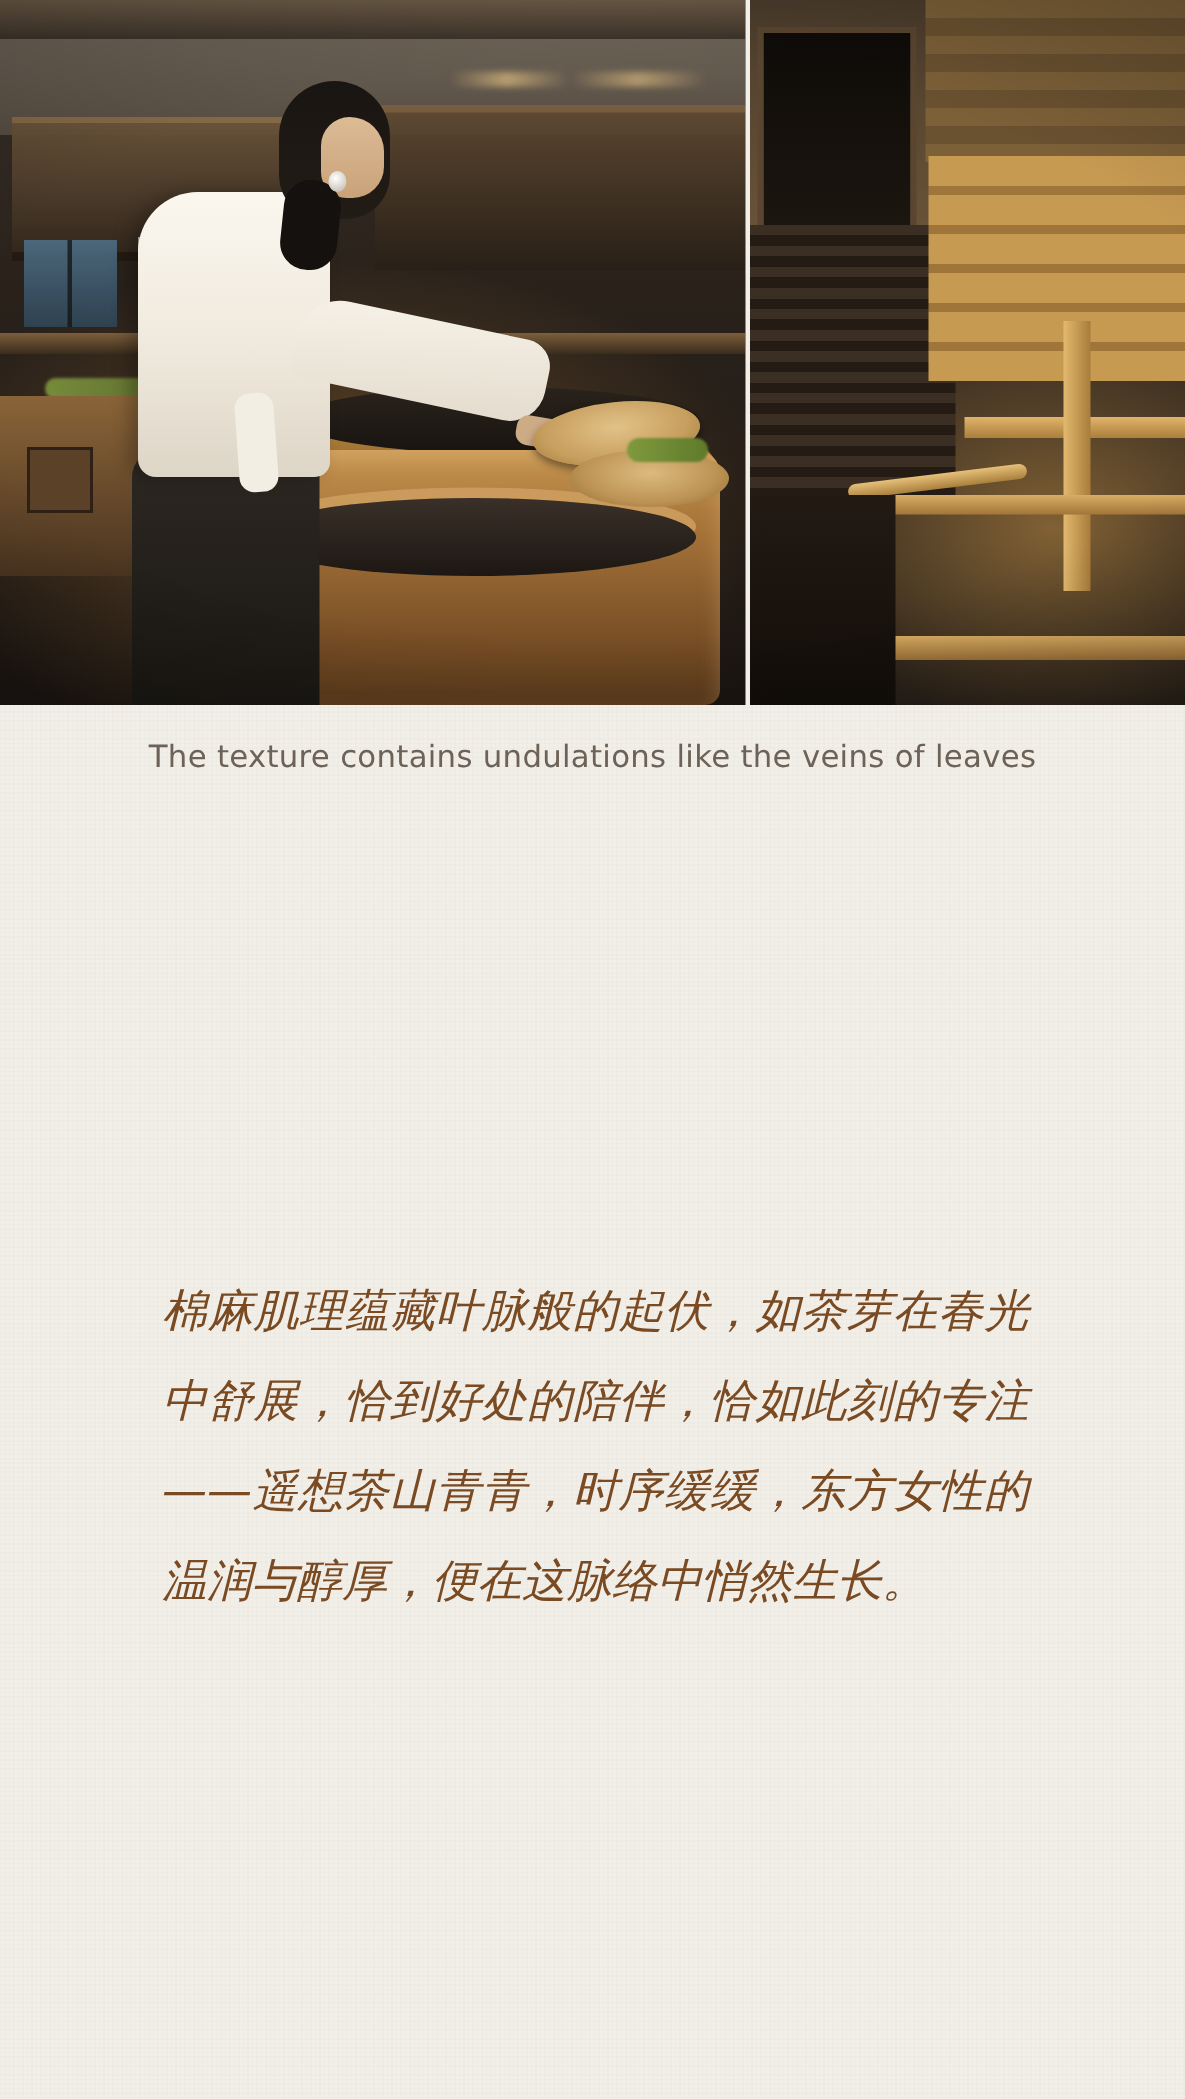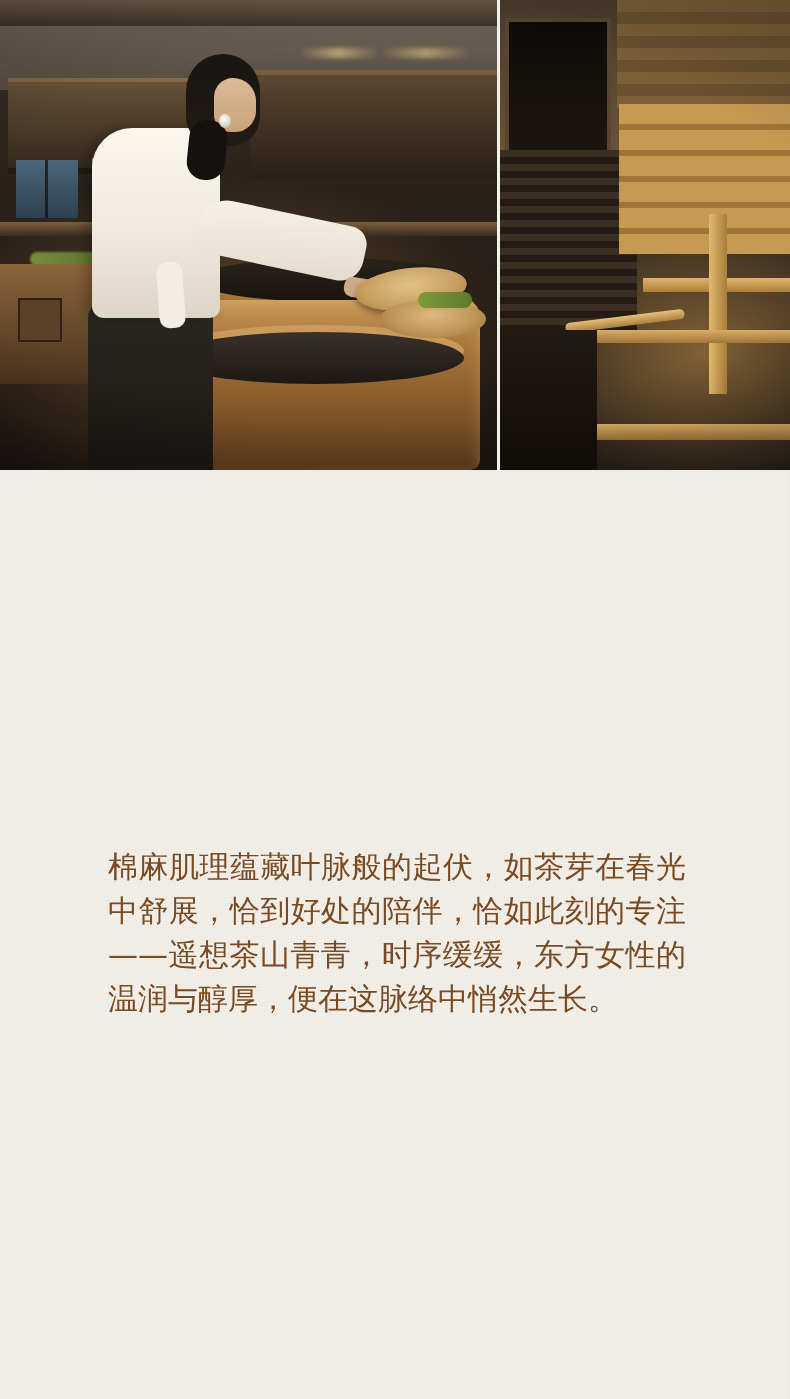--- a/index.html
+++ b/index.html
@@ -278,25 +278,26 @@
     font-family: "DejaVu Sans", "Liberation Sans", sans-serif;
   }
 
   
   .body-copy {
     position: absolute;
     left: 108px;
     top: 845px;
     width: 578px;
     font-size: 30px;
-    line-height: 44px;
+    line-height: 60px;
     color: #7a4a22;
     font-family: "DejaVu Sans", "Liberation Sans", sans-serif;
     text-align: justify;
     text-justify: inter-character;
+    font-style: italic;
   }
 </style>
 </head>
 <body>
 
 <div class="page">
 
   <div class="hero">
 
     <div class="hero-pane hero-left">
@@ -339,16 +340,17 @@
       <div class="r-frame-h2"></div>
       <div class="r-frame-h3"></div>
       <div class="r-rod"></div>
       <div class="r-dark-floor"></div>
     </div>
 
     <div class="hero-divider"></div>
     <div class="hero-vignette"></div>
   </div>
 
+  <div class="caption">The texture contains undulations like the veins of leaves</div>
 
   <div class="body-copy">棉麻肌理蕴藏叶脉般的起伏，如茶芽在春光中舒展，恰到好处的陪伴，恰如此刻的专注——遥想茶山青青，时序缓缓，东方女性的温润与醇厚，便在这脉络中悄然生长。</div>
 
 </div>
 
 </body></html>

